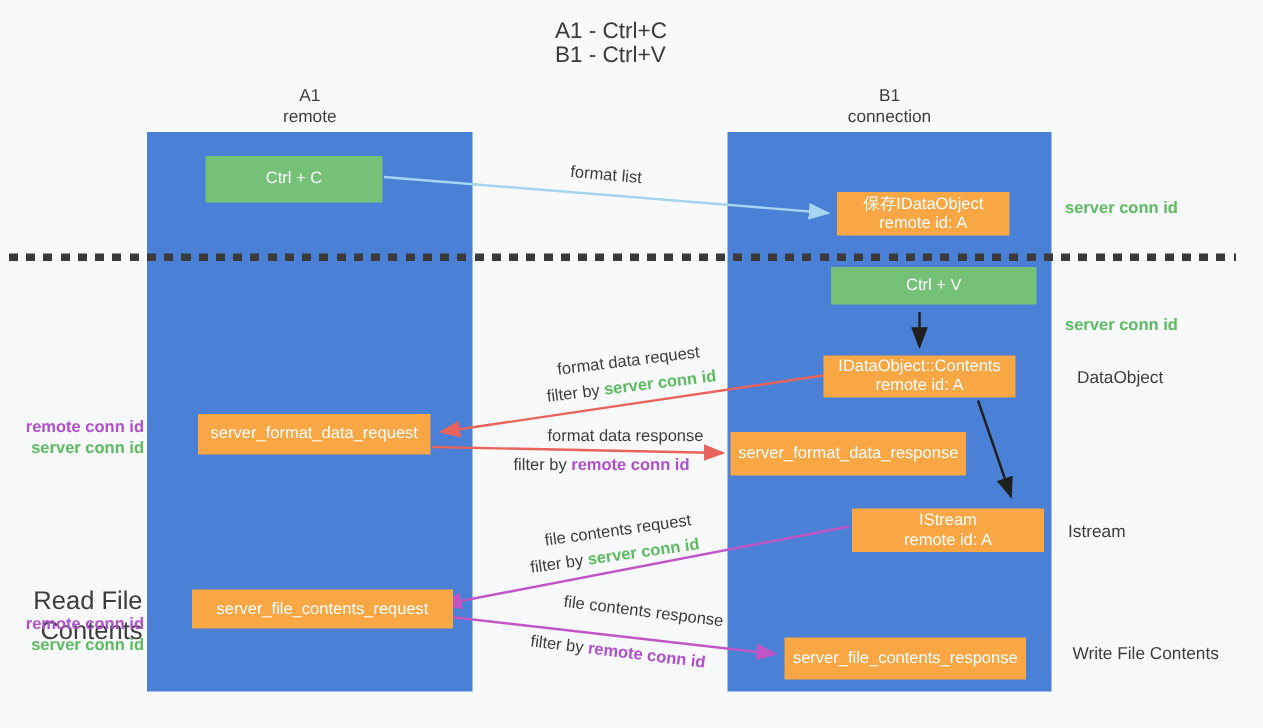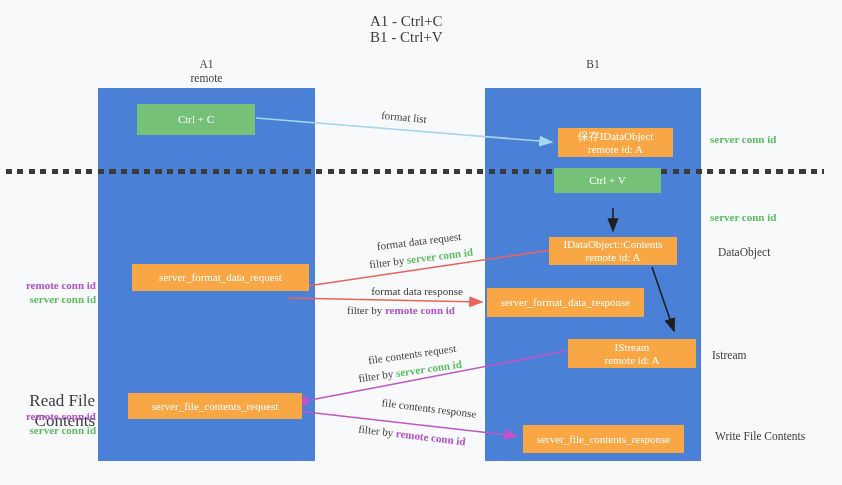--- a/index.html
+++ b/index.html
@@ -1,40 +1,40 @@
 <!DOCTYPE html>
 <html><head>
 <meta charset="utf-8">
 <style>
   html,body{margin:0;padding:0;}
   body{font-family:"Liberation Sans", sans-serif; background:#f8f9fb;}
-  .canvas{position:relative;width:842px;height:485px;background:#f8f9fb;overflow:hidden;font-family:Liberation Serif, serif;}
+  .canvas{position:relative;width:842px;height:485px;background:#f8f9fb;overflow:hidden;}
 
   .title{position:absolute;left:370px;top:13px;font-size:15px;line-height:16px;color:#3a3a3a;}
   .lane-header{position:absolute;text-align:center;font-size:11.5px;line-height:14px;color:#3d3d3d;}
   .lane-header.a{left:98px;top:57px;width:217px;}
   .lane-header.b{left:485px;top:57px;width:216px;}
 
   .lane{position:absolute;top:88px;height:373px;background:#4a80d6;}
   .lane.a{left:98px;width:217px;}
   .lane.b{left:485px;width:216px;}
 
   .divider{position:absolute;left:6px;top:169px;width:818px;height:5px;
     background:repeating-linear-gradient(90deg,#3a3a3a 0 6px,transparent 6px 11.5px);}
 
   .box{position:absolute;display:flex;flex-direction:column;align-items:center;justify-content:center;
        color:#ffffff;font-size:11px;line-height:13px;text-align:center;white-space:nowrap;}
   .box.green{background:#76c178;}
   .box.orange{background:#f9a644;}
 
   .b-ctrlc{left:137px;top:104px;width:118px;height:31px;}
   .b-save{left:558px;top:128px;width:115px;height:29px;}
-  .b-ctrlv{left:554px;top:168px;width:107px;height:25px;}
+  .b-ctrlv{left:554px;top:178px;width:137px;height:25px;}
   .b-getdata{left:549px;top:237px;width:128px;height:28px;}
-  .b-freq{left:132px;top:264px;width:177px;height:27px;}
+  .b-freq{left:132px;top:276px;width:155px;height:27px;}
   .b-fresp{left:487px;top:288px;width:157px;height:29px;}
   .b-istream{left:568px;top:339px;width:128px;height:29px;}
   .b-fcreq{left:128px;top:393px;width:174px;height:26px;}
   .b-fcresp{left:523px;top:425px;width:161px;height:28px;}
 
   .flabel{position:absolute;font-size:11px;color:#3c3c3c;white-space:nowrap;
           transform:translate(-50%,-50%);}
   .green-t{color:#5bbb5e;font-weight:bold;}
   .purple-t{color:#b050cc;font-weight:bold;}
   .side{position:absolute;font-size:11.5px;color:#3c3c3c;white-space:nowrap;}
@@ -54,20 +54,21 @@
     <div>A1 - Ctrl+C</div>
     <div>B1 - Ctrl+V</div>
   </div>
 
   <div class="lane-header a">
     <div>A1</div>
     <div>remote</div>
   </div>
   <div class="lane-header b">
     <div>B1</div>
+    <div>connection</div>
   </div>
 
   <div class="lane a"></div>
   <div class="lane b"></div>
 
   <div class="divider"></div>
 
   <svg class="arrows" width="842" height="485" viewBox="0 0 842 485">
     <defs>
       <marker id="hblue" markerWidth="9" markerHeight="7" refX="8" refY="3.5" orient="auto">

